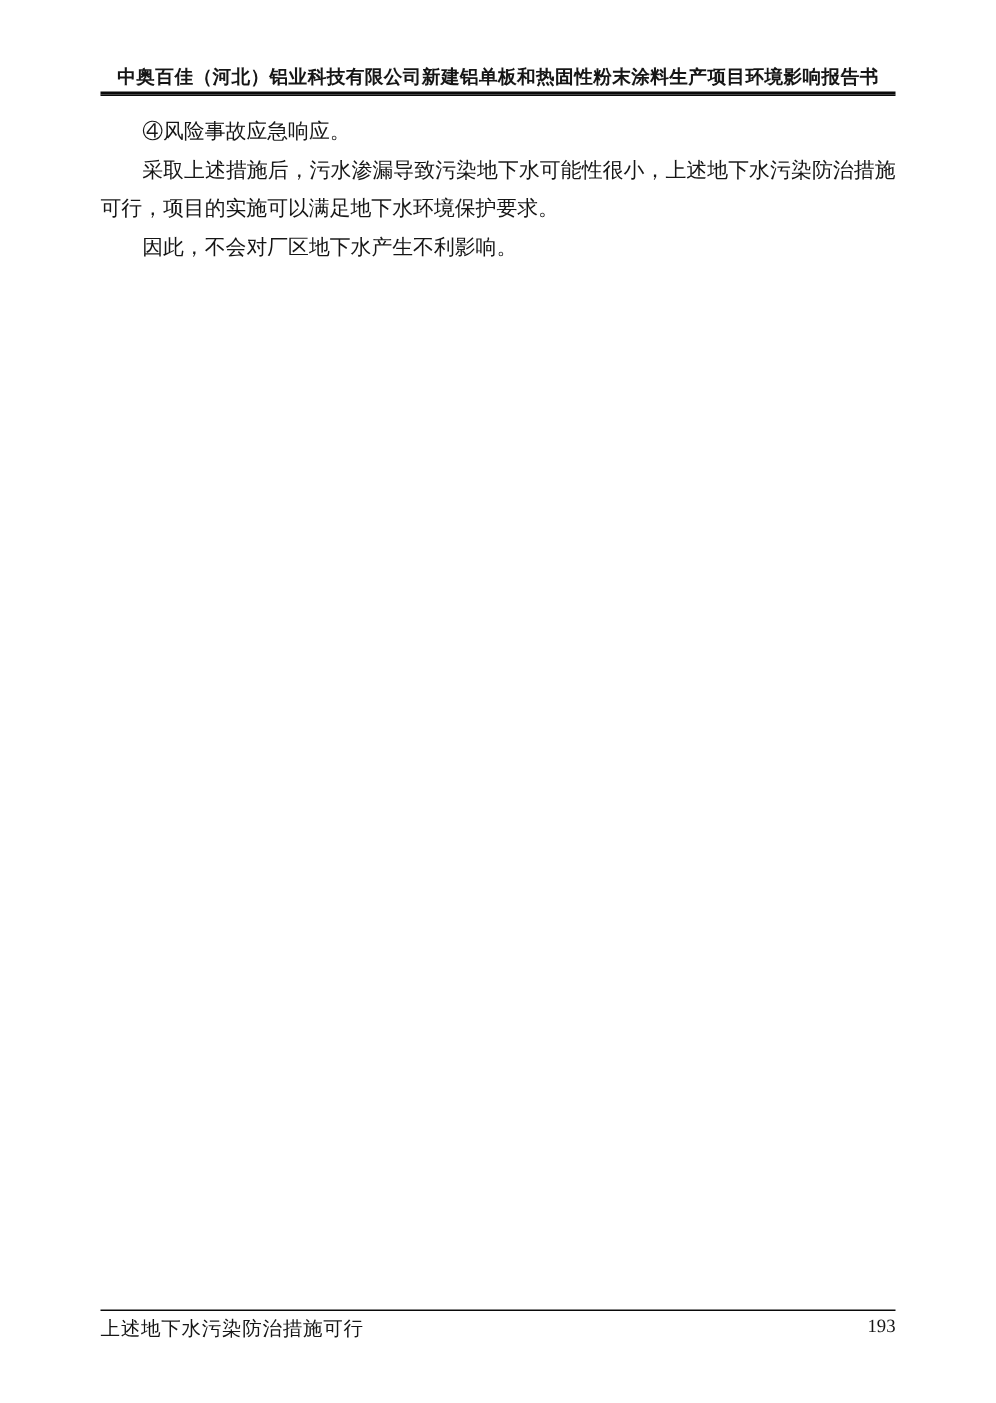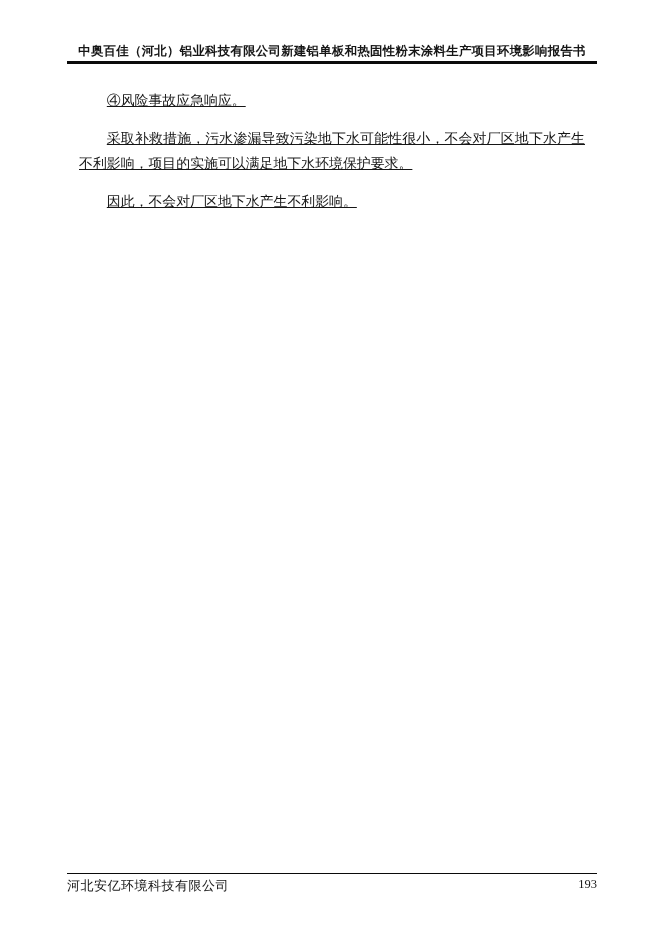--- a/index.html
+++ b/index.html
@@ -41,22 +41,21 @@
     top: 76px;
     left: 67px;
     width: 530px;
     font-size: 13.9px;
     line-height: 25.5px;
     text-align: justify;
     color: #161616;
   }
   .body-text p {
     text-indent: 2em;
-    margin: 12px;
-    text-decoration: underline;
+    margin: 0;
   }
   .footer {
     position: absolute;
     top: 873px;
     left: 67px;
     width: 530px;
     border-top: 1px solid #0a0a0a;
     padding-top: 3px;
     display: flex;
     justify-content: space-between;
@@ -76,22 +75,22 @@
 <body>
 
 <div class="page">
 
   <div class="header-title">中奥百佳（河北）铝业科技有限公司新建铝单板和热固性粉末涂料生产项目环境影响报告书</div>
 
   <div class="header-rule"></div>
 
   <div class="body-text">
     <p>④风险事故应急响应。</p>
-    <p>采取补救措施，污水渗漏导致污染地下水可能性很小，不会对厂区地下水产生不利影响，项目的实施可以满足地下水环境保护要求。</p>
+    <p>采取上述措施后，污水渗漏导致污染地下水可能性很小，上述地下水污染防治措施可行，项目的实施可以满足地下水环境保护要求。</p>
     <p>因此，不会对厂区地下水产生不利影响。</p>
   </div>
 
   <div class="footer">
-    <span class="footer-company">河北安亿环境科技有限公司</span>
+    <span class="footer-company">上述地下水污染防治措施可行</span>
     <span class="footer-page-number">193</span>
   </div>
 
 </div>
 
 </body></html>

